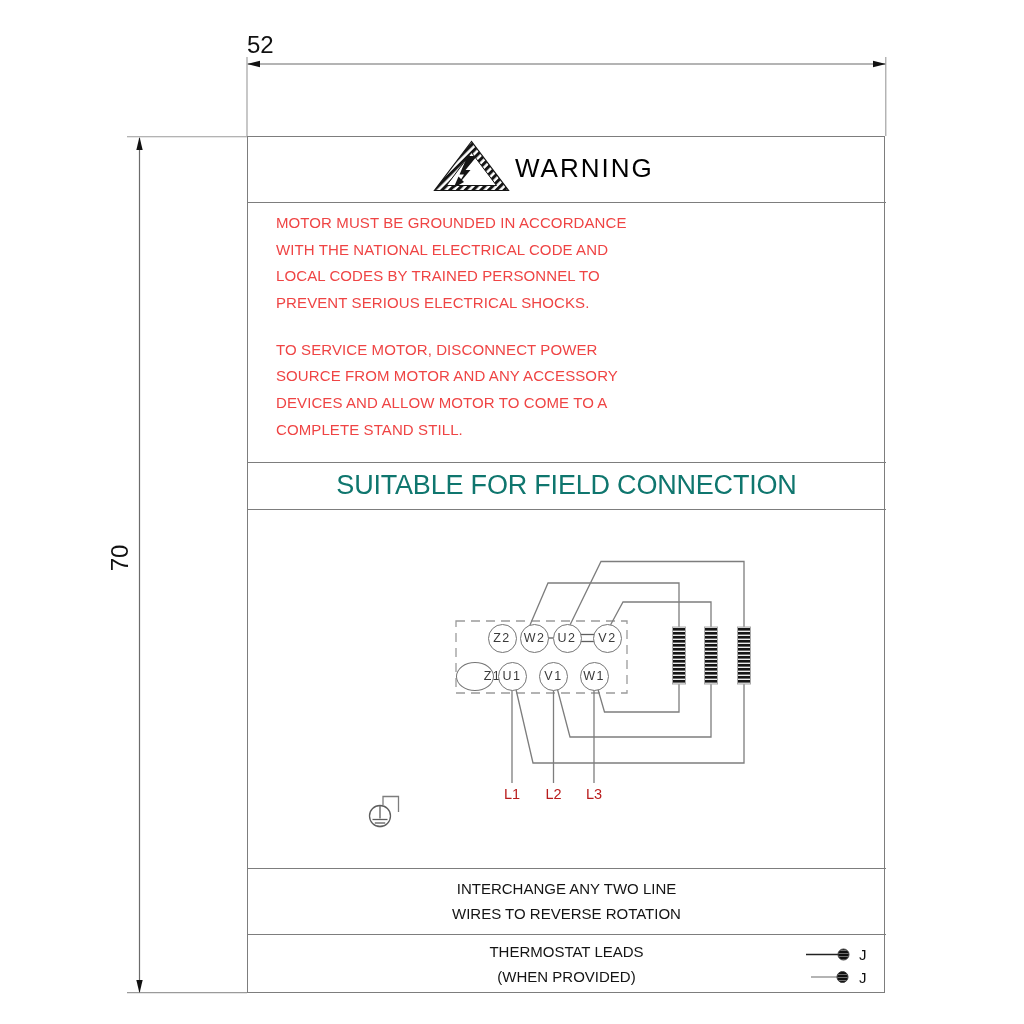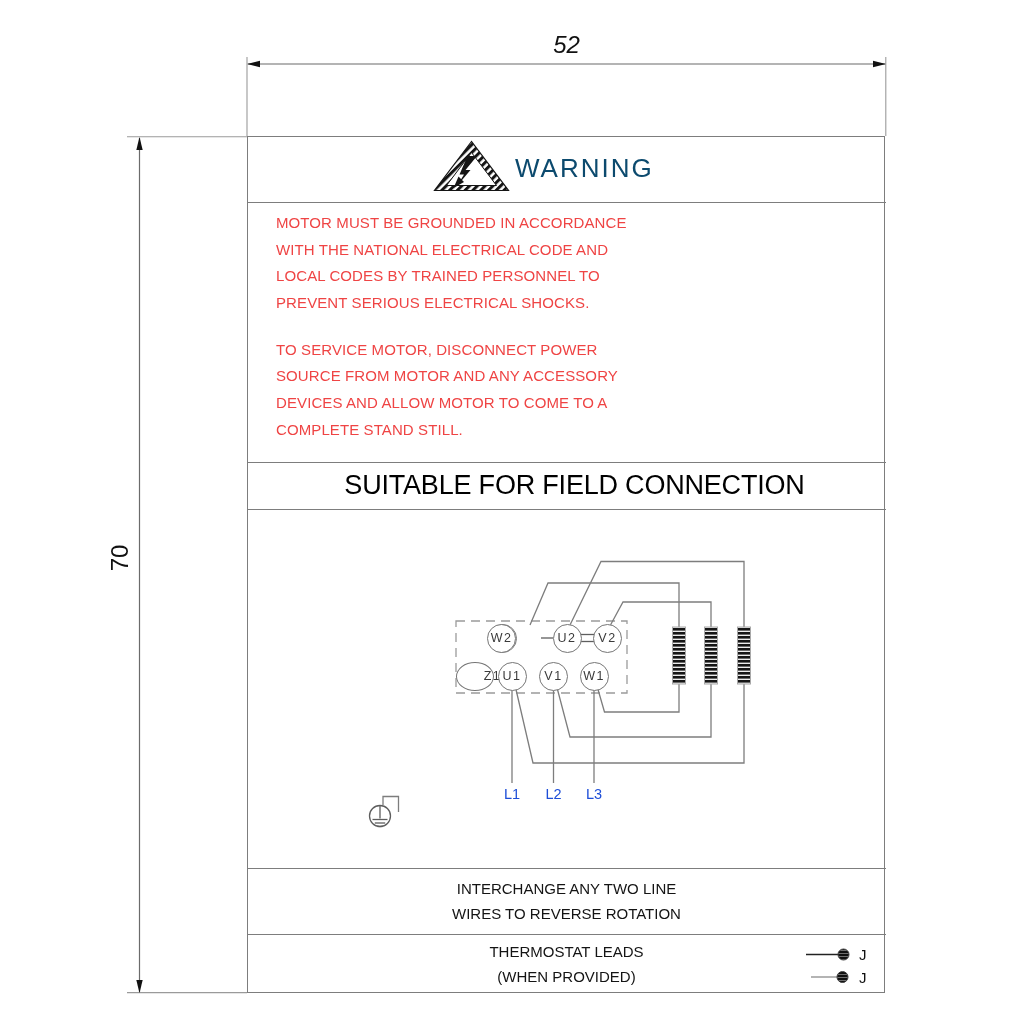--- a/index.html
+++ b/index.html
@@ -9,32 +9,32 @@
   }
   .abs{position:absolute;}
   svg.art{position:absolute;left:0;top:0;z-index:1;}
   .ov{position:absolute;z-index:2;}
   .label-box{
     left:247px;top:136px;width:636px;height:855px;
     border:1.6px solid #7d7d7d;background:transparent;
   }
   .hline{left:247px;width:639px;height:0;border-top:1.5px solid #7d7d7d;}
   .dim-text{font-size:24px;color:#111;}
-  .warn-title{font-size:26px;letter-spacing:2px;color:#0c4a6e;}
+  .warn-title{font-size:26px;letter-spacing:2px;color:#000000;}
   .para{font-size:15px;line-height:26.7px;letter-spacing:0.1px;color:#ef4444;white-space:nowrap;}
   .suitable{
     left:247px;top:463px;width:639px;height:45px;display:flex;align-items:center;justify-content:center;
-    font-size:27px;letter-spacing:-0.2px;color:#000000;margin-left:8px;
+    font-size:27px;letter-spacing:-0.2px;color:#0f766e;
   }
   .term{
     width:29px;height:29px;border:1.4px solid #767676;border-radius:50%;background:#fff;
     display:flex;align-items:center;justify-content:center;
     font-size:12.5px;letter-spacing:1.5px;color:#3a3a3a;box-sizing:border-box;
   }
-  .lbl-small{font-size:14.5px;color:#1d4ed8;text-align:center;}
+  .lbl-small{font-size:14.5px;color:#b91c1c;text-align:center;}
   .note{
     left:247px;width:639px;display:flex;flex-direction:column;align-items:center;justify-content:center;
     font-size:15px;line-height:25.5px;color:#141414;text-align:center;
   }
   .j-lbl{font-size:15px;color:#111;}
 </style>
 </head>
 <body>
 
 <div class="canvas">
@@ -120,42 +120,42 @@
     </g>
   </svg>
 
   <div class="ov abs label-box"></div>
   <div class="ov abs hline" style="top:202px;"></div>
   <div class="ov abs hline" style="top:462px;"></div>
   <div class="ov abs hline" style="top:508.5px;"></div>
   <div class="ov abs hline" style="top:868px;"></div>
   <div class="ov abs hline" style="top:934px;"></div>
 
-  <div class="ov dim-text" style="left:247px;top:31px;width:639px;text-align:center;font-style:italic;">52</div>
+  <div class="ov dim-text" style="left:247px;top:31px;width:639px;text-align:left;">52</div>
   <div class="ov dim-text" style="left:97px;top:545px;width:44px;height:26px;text-align:center;transform:rotate(-90deg);">70</div>
 
   <div class="ov warn-title" style="left:515px;top:153px;">WARNING</div>
 
   <div class="ov para" style="left:276px;top:210px;">
     <div>MOTOR MUST BE GROUNDED IN ACCORDANCE</div>
     <div>WITH THE NATIONAL ELECTRICAL CODE AND</div>
     <div>LOCAL CODES BY TRAINED PERSONNEL TO</div>
     <div>PREVENT SERIOUS ELECTRICAL SHOCKS.</div>
   </div>
   <div class="ov para" style="left:276px;top:336.5px;">
     <div>TO SERVICE MOTOR, DISCONNECT POWER</div>
     <div>SOURCE FROM MOTOR AND ANY ACCESSORY</div>
     <div>DEVICES AND ALLOW MOTOR TO COME TO A</div>
     <div>COMPLETE STAND STILL.</div>
   </div>
 
   <div class="ov suitable">SUITABLE FOR FIELD CONNECTION</div>
 
   <div class="ov term" style="left:471.5px;top:623.5px;margin-left:16px;">Z2</div>
-  <div class="ov term" style="left:487px;top:623.5px;">W2</div>
+  <div class="ov term" style="left:520px;top:623.5px;">W2</div>
   <div class="ov term" style="left:552.5px;top:623.5px;">U2</div>
   <div class="ov term" style="left:593px;top:623.5px;">V2</div>
   <div class="ov term" style="left:455.5px;top:661.5px;padding-left:36px;">Z1</div>
   <div class="ov term" style="left:497.5px;top:661.5px;">U1</div>
   <div class="ov term" style="left:539px;top:661.5px;">V1</div>
   <div class="ov term" style="left:579.5px;top:661.5px;">W1</div>
 
   <div class="ov lbl-small" style="left:498px;top:786px;width:28px;">L1</div>
   <div class="ov lbl-small" style="left:539.5px;top:786px;width:28px;">L2</div>
   <div class="ov lbl-small" style="left:580px;top:786px;width:28px;">L3</div>

